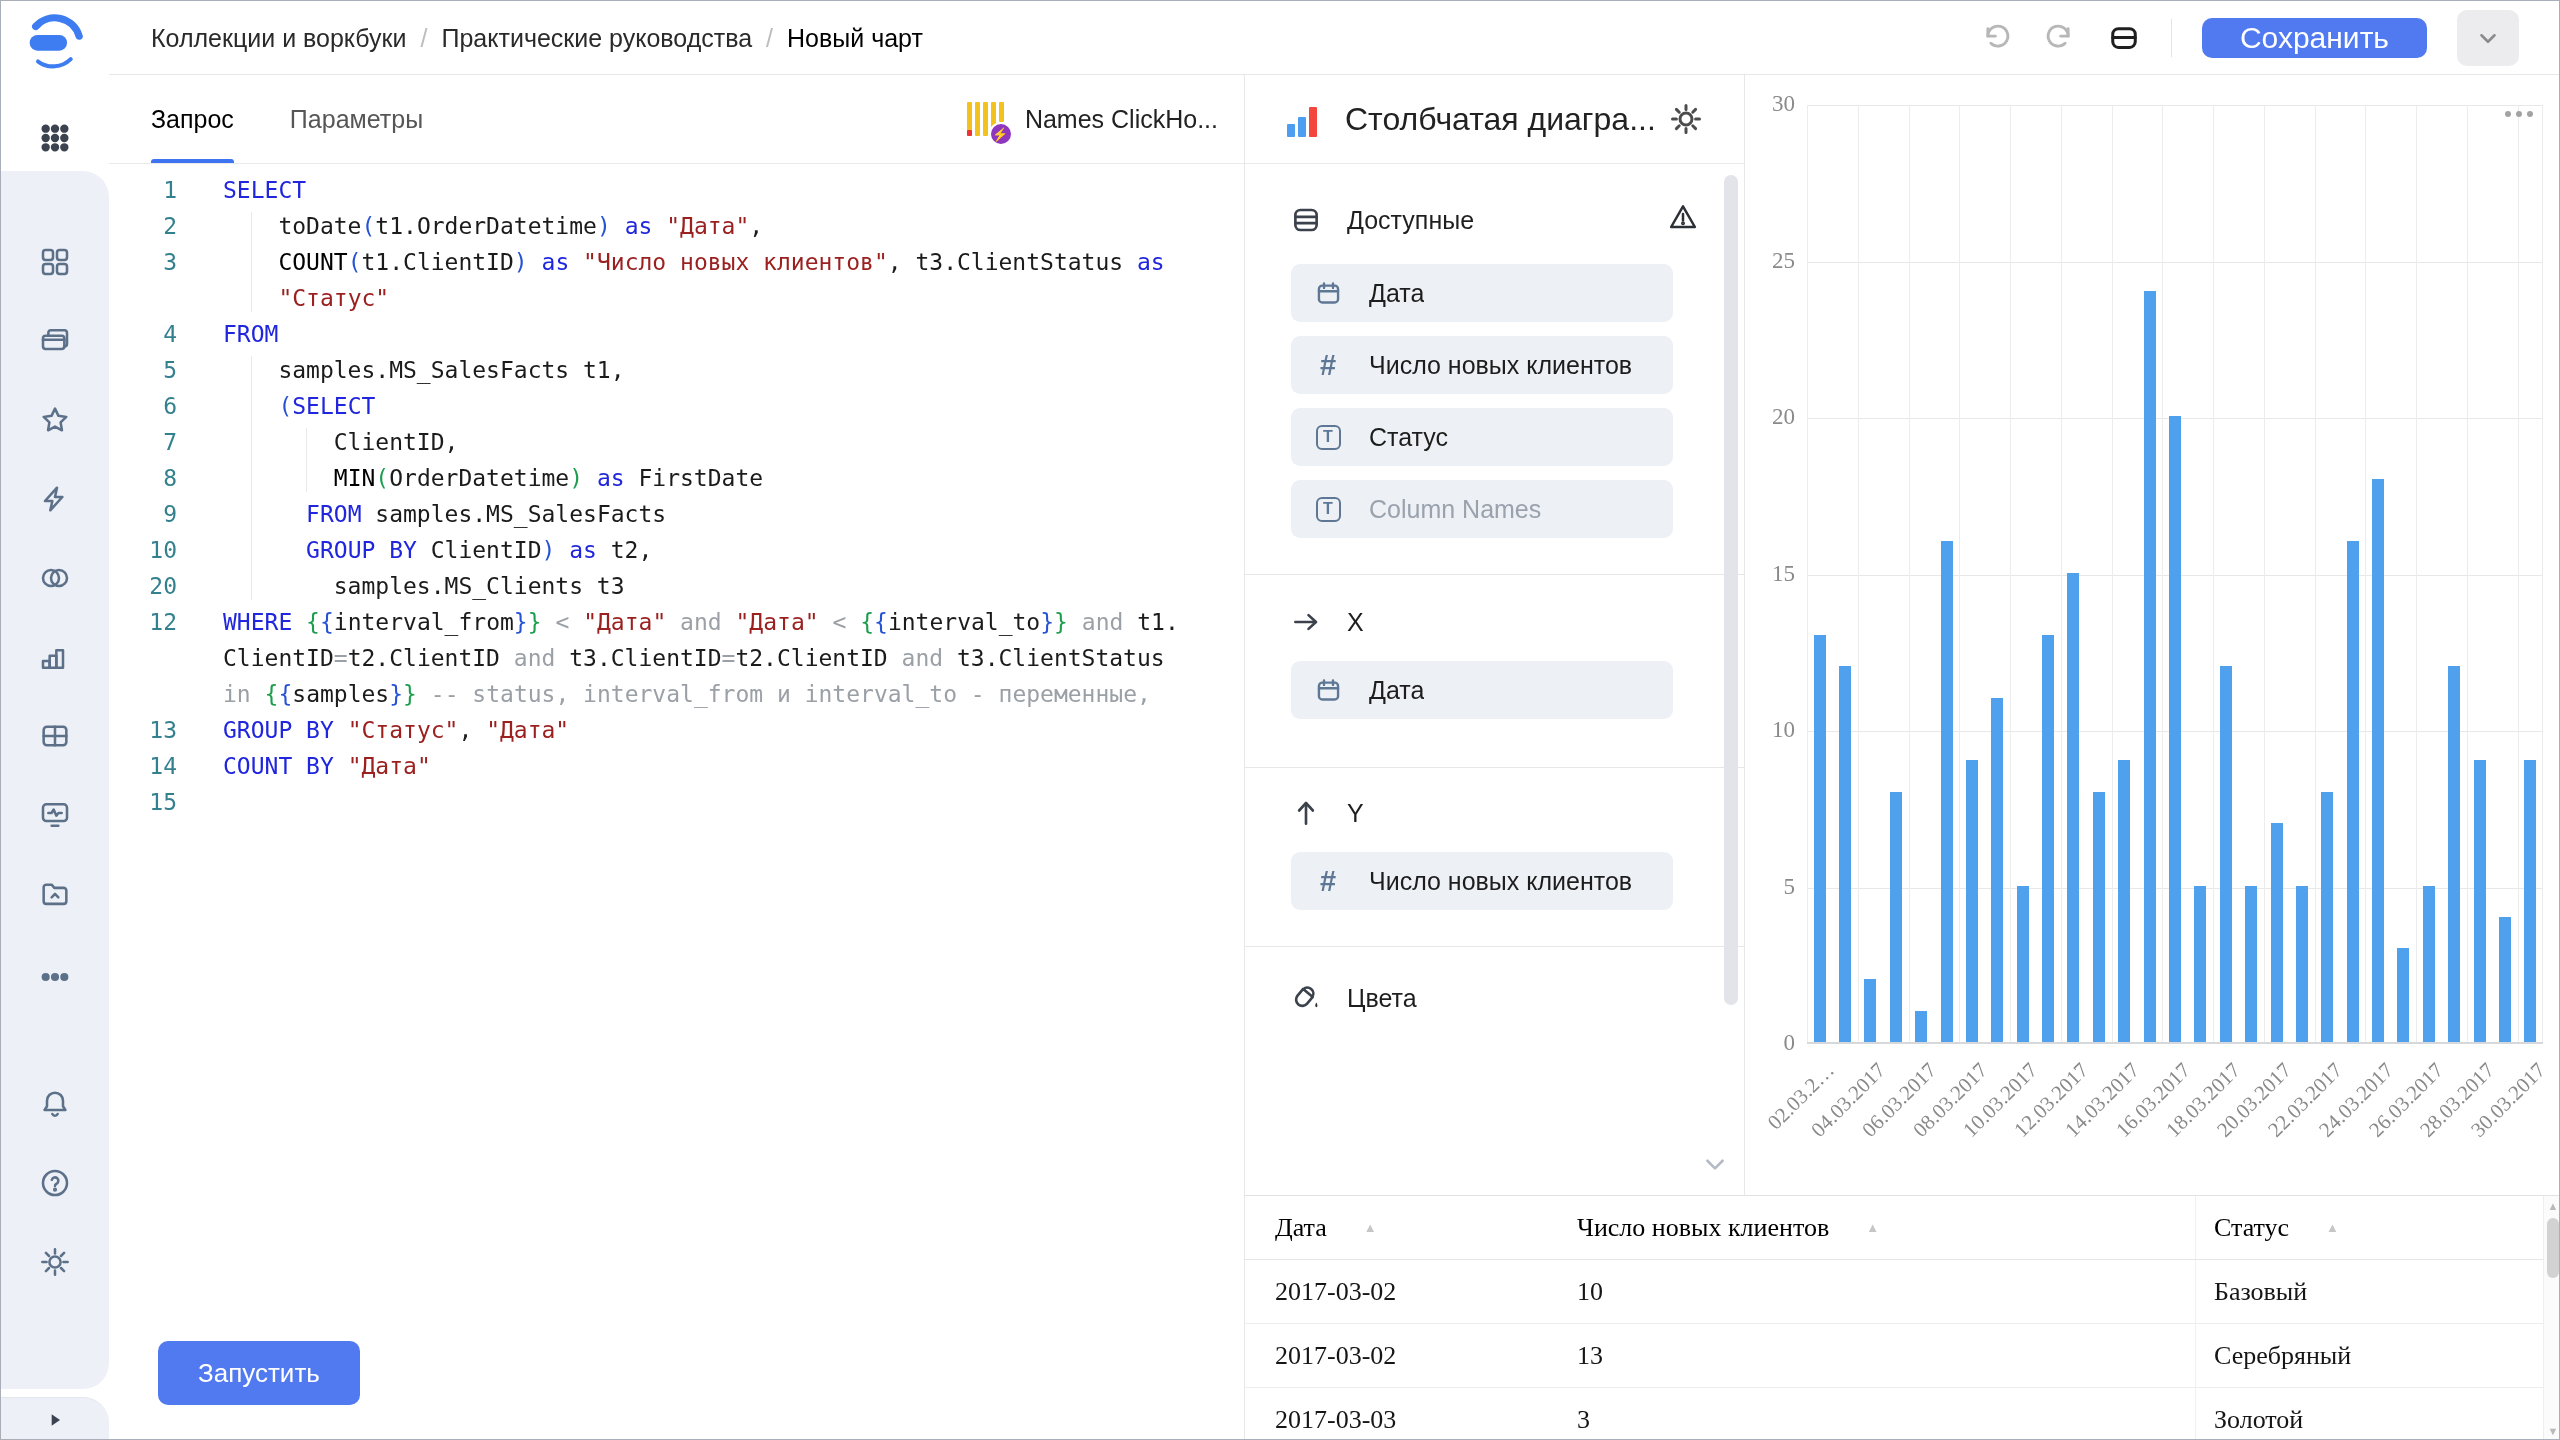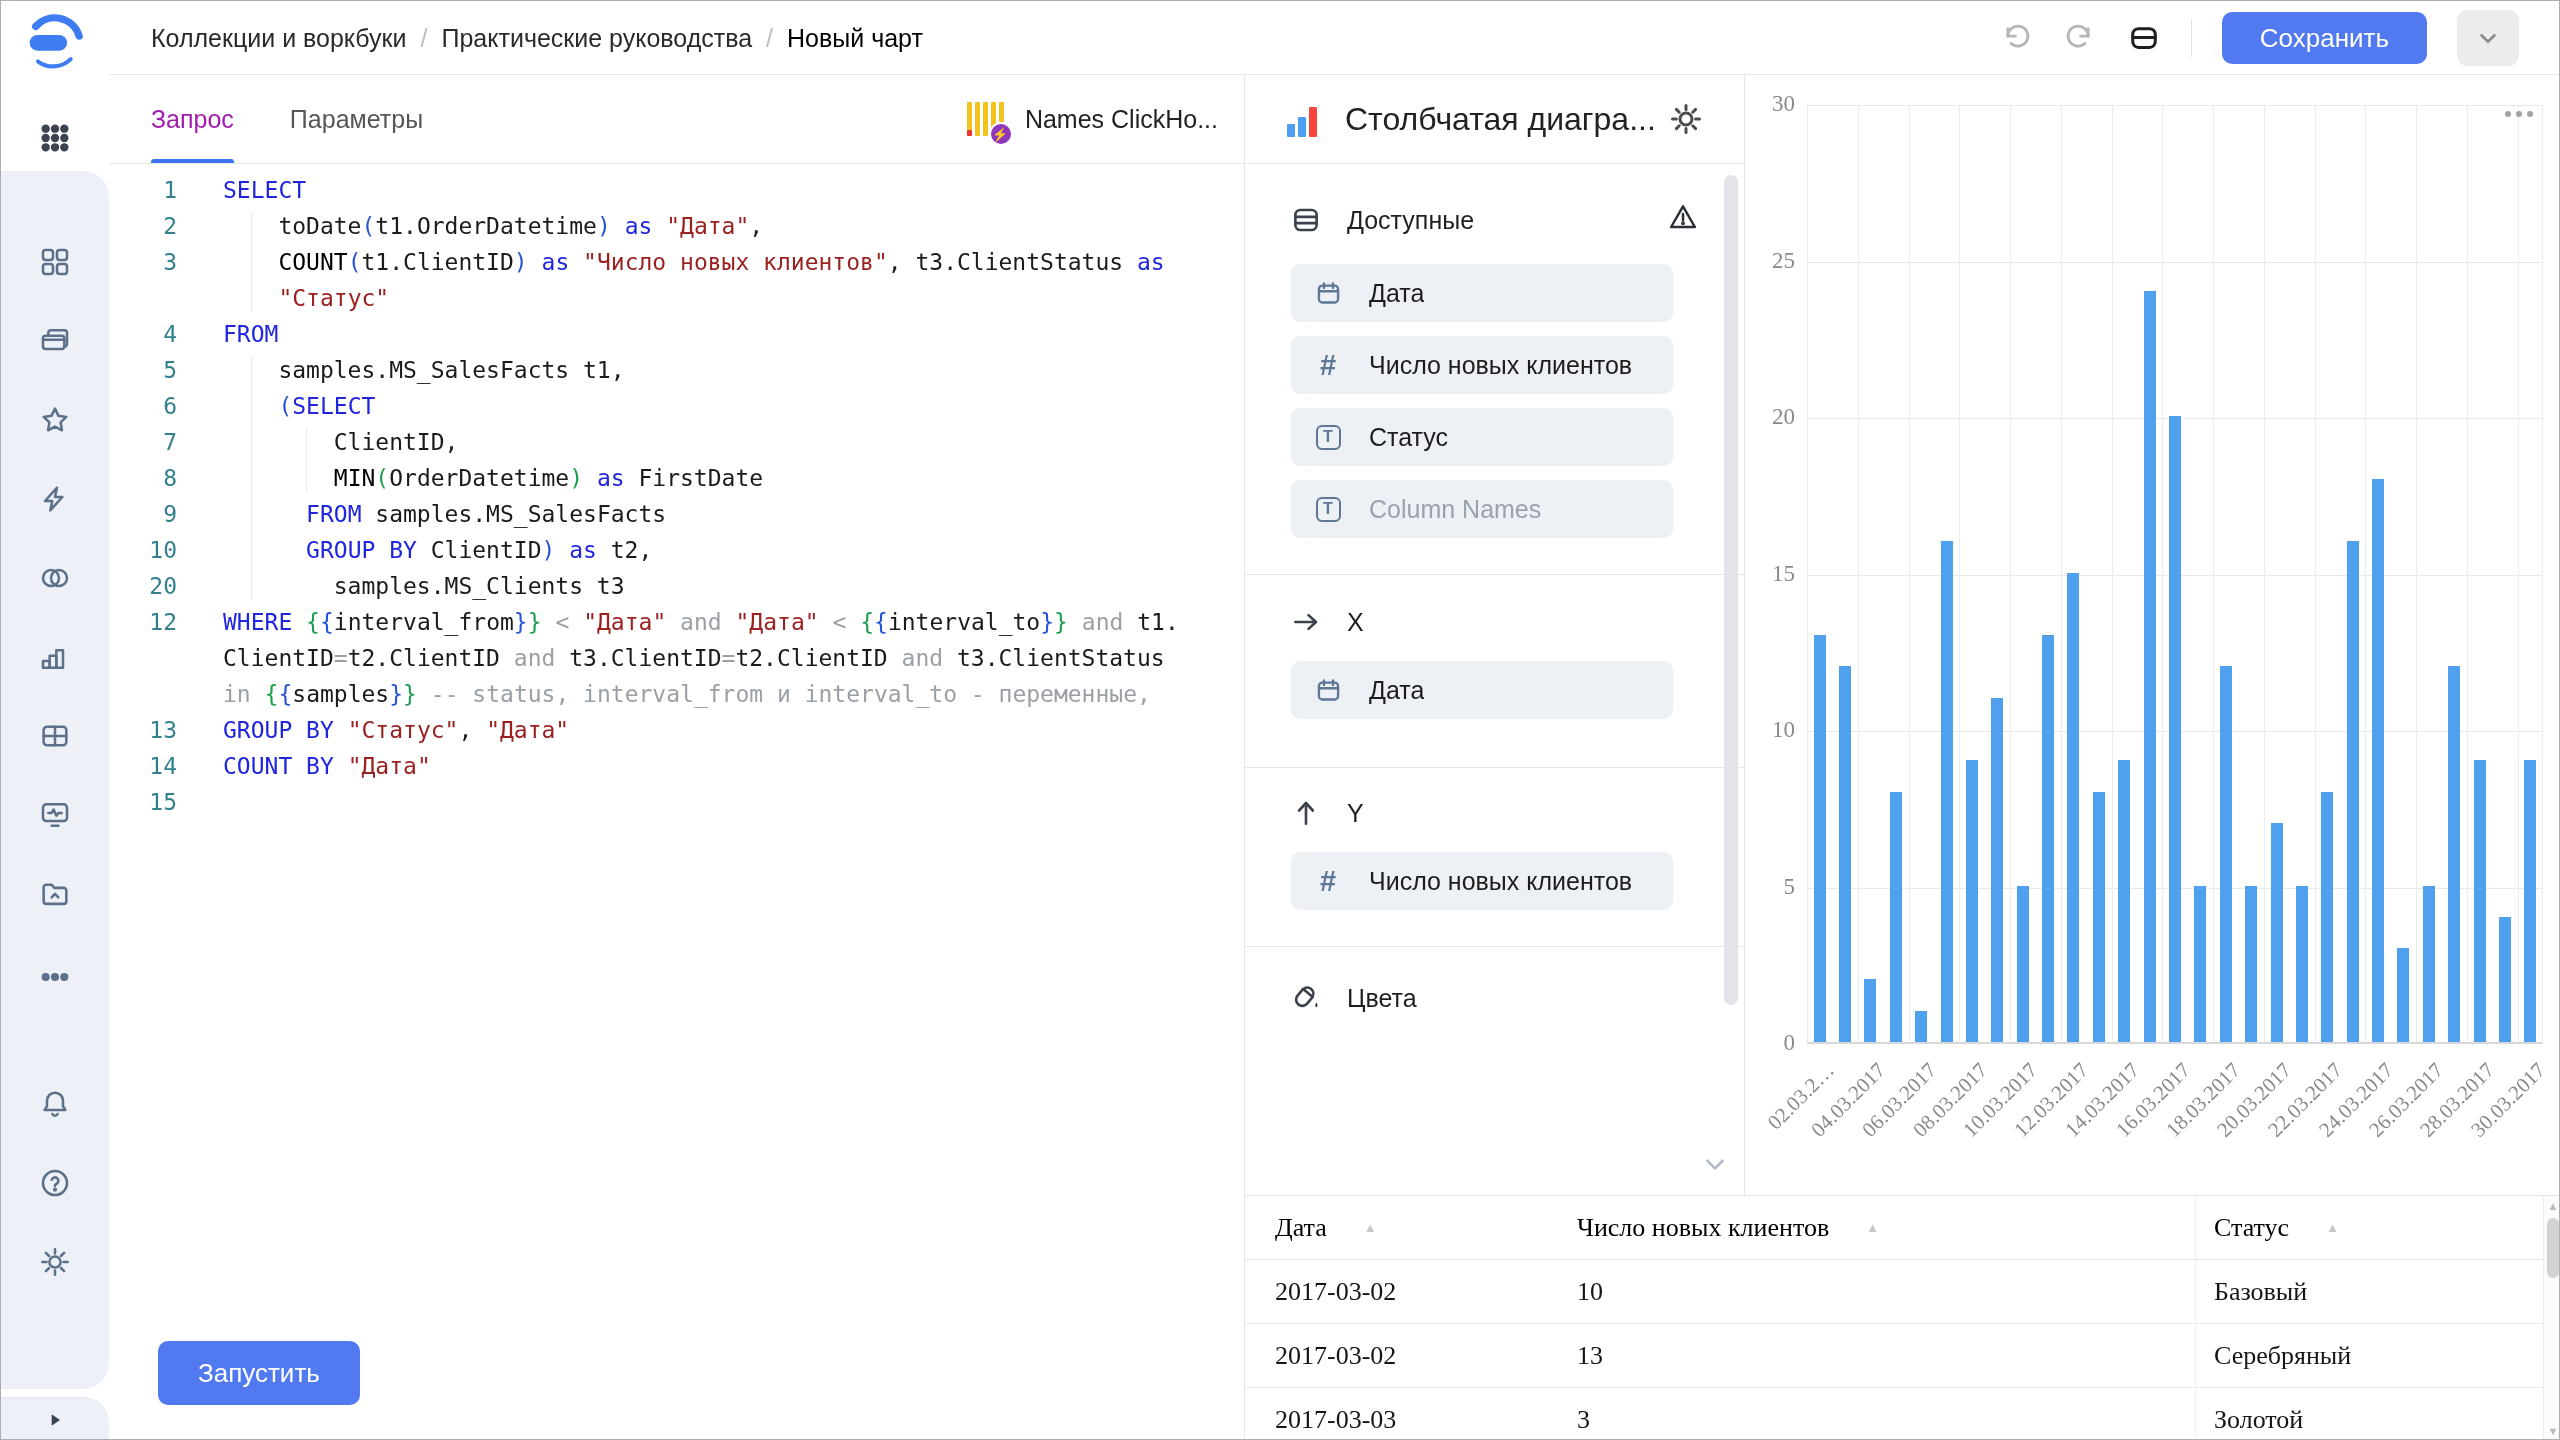--- a/index.html
+++ b/index.html
@@ -22,35 +22,35 @@
   
   .topbar{position:absolute;left:108px;top:0;right:0;height:74px;border-bottom:1px solid #e7e7e7;background:#fff}
   .crumbs{position:absolute;left:42px;top:0;height:74px;display:flex;align-items:center;font-size:25px;gap:14px;white-space:nowrap}
   .crumb{color:#2a2a2a;cursor:pointer}
   .crumb.current{color:#000}
   .crumb-sep{color:#bdbdbd}
   .tb-actions{position:absolute;right:40px;top:0;height:74px;display:flex;align-items:center;gap:30px}
   .tb-ic{width:34px;height:34px;display:flex;align-items:center;justify-content:center;cursor:pointer}
   .tb-ic svg{width:30px;height:30px;fill:none;stroke-linecap:round;stroke-linejoin:round}
   .tb-div{width:1px;height:38px;background:#e3e3e3}
-  .btn-save{height:52px;padding:0 38px;background:#527af0;color:#fff;font-size:26px;border:none;border-radius:10px;cursor:pointer;font-family:"Liberation Sans",sans-serif}
+  .btn-save{height:40px;padding:0 38px;background:#527af0;color:#fff;font-size:30px;border:none;border-radius:10px;cursor:pointer;font-family:"Liberation Sans",sans-serif}
   .btn-save-more{width:62px;height:56px;background:#ececef;border:none;border-radius:10px;display:flex;align-items:center;justify-content:center;cursor:pointer}
 
   
   .editor-pane{position:absolute;left:108px;top:74px;width:1136px;bottom:0;background:#fff;border-right:1px solid #e7e7e7}
   .config-pane{position:absolute;left:1244px;top:74px;width:500px;height:1120px;background:#fff;border-right:1px solid #e7e7e7}
   .chart-pane{position:absolute;left:1744px;top:74px;width:816px;height:1120px;background:#fff}
   .table-pane{position:absolute;left:1244px;top:1194px;width:1316px;height:246px;background:#fff;border-top:1px solid #e2e2e2;overflow:hidden}
 
   .pane-header{position:relative;height:89px;border-bottom:1px solid #e9e9e9}
 
   
   .tabs{position:absolute;left:42px;top:0;height:100%;display:flex;gap:56px}
   .tab{position:relative;display:flex;align-items:center;font-size:25px;color:#565656;cursor:pointer}
-  .tab.active{color:#a21caf}
+  .tab.active{color:#000000}
   .tab.active::after{content:"";position:absolute;left:0;right:0;bottom:0;height:4px;background:#3e74f2;border-radius:3px 3px 0 0}
   .conn{position:absolute;right:26px;top:0;height:100%;display:flex;align-items:center;gap:16px;cursor:pointer}
   .conn-label{font-size:25px;color:#222;white-space:nowrap}
   .ch-icon{position:relative;width:44px;height:46px}
   .ch-icon i{position:absolute;bottom:6px;width:5px;background:#f4c21c;border-radius:1px}
   .ch-icon .b1{left:2px;height:34px}.ch-icon .b2{left:10px;height:34px}.ch-icon .b3{left:18px;height:34px}.ch-icon .b4{left:26px;height:34px}.ch-icon .b5{left:34px;height:20px;bottom:20px}
   .ch-icon .red{position:absolute;left:2px;bottom:6px;width:5px;height:6px;background:#e33;border-radius:1px}
   .ch-badge{position:absolute;right:-4px;bottom:-4px;width:24px;height:24px;border-radius:50%;background:#8f36bf;color:#fff;font-size:13px;display:flex;align-items:center;justify-content:center;border:2px solid #fff}
 
   

